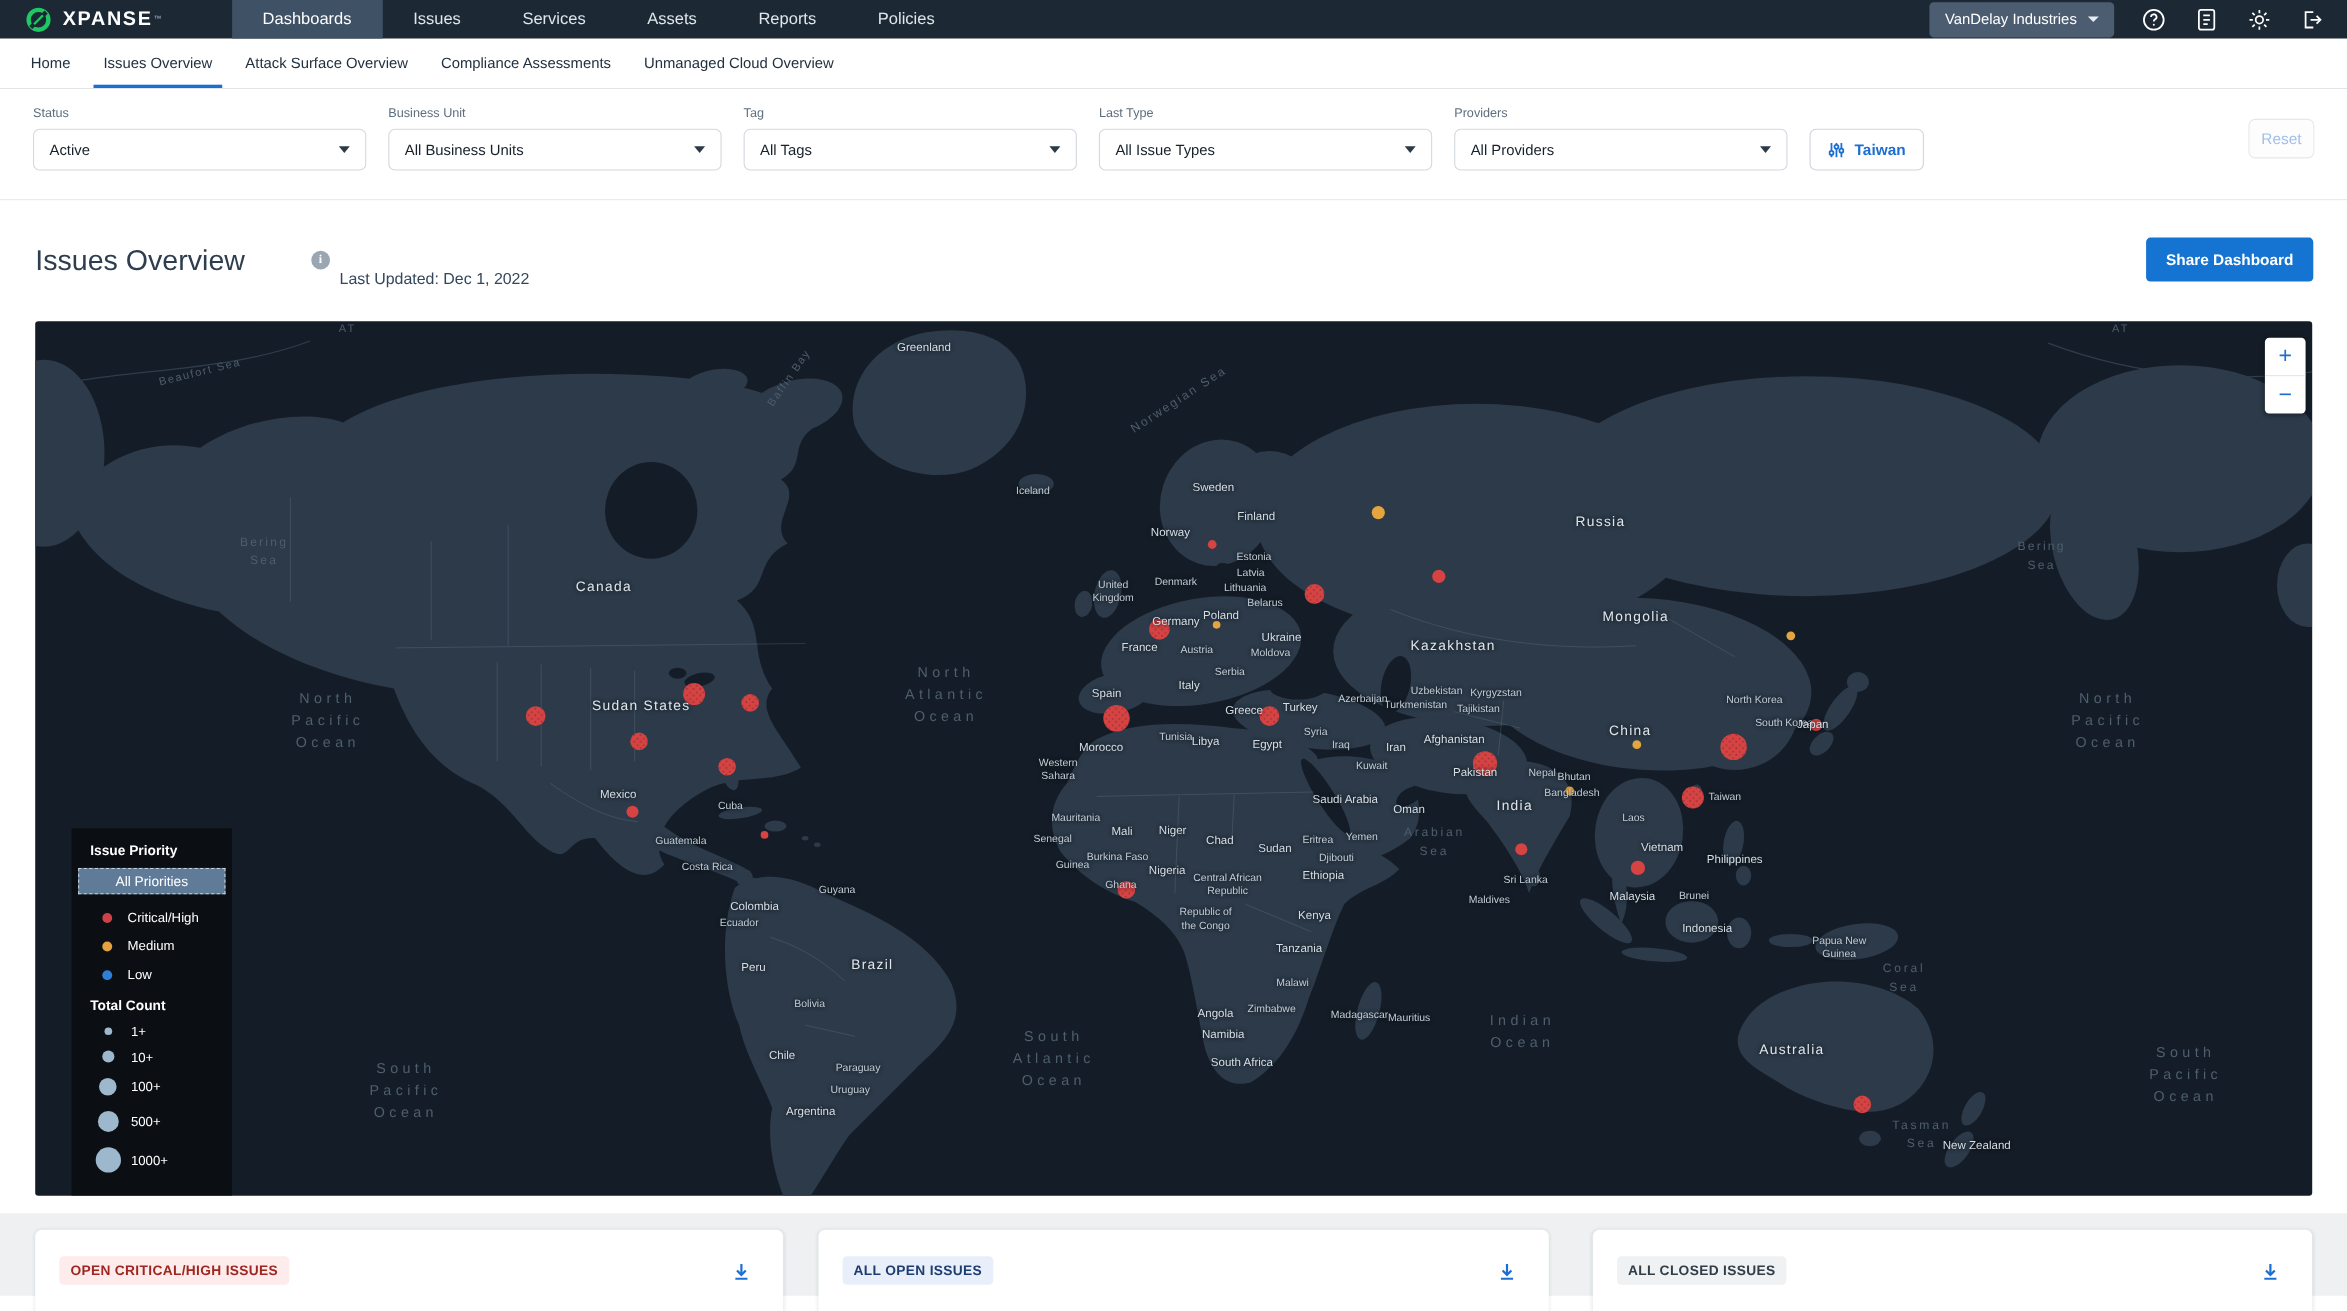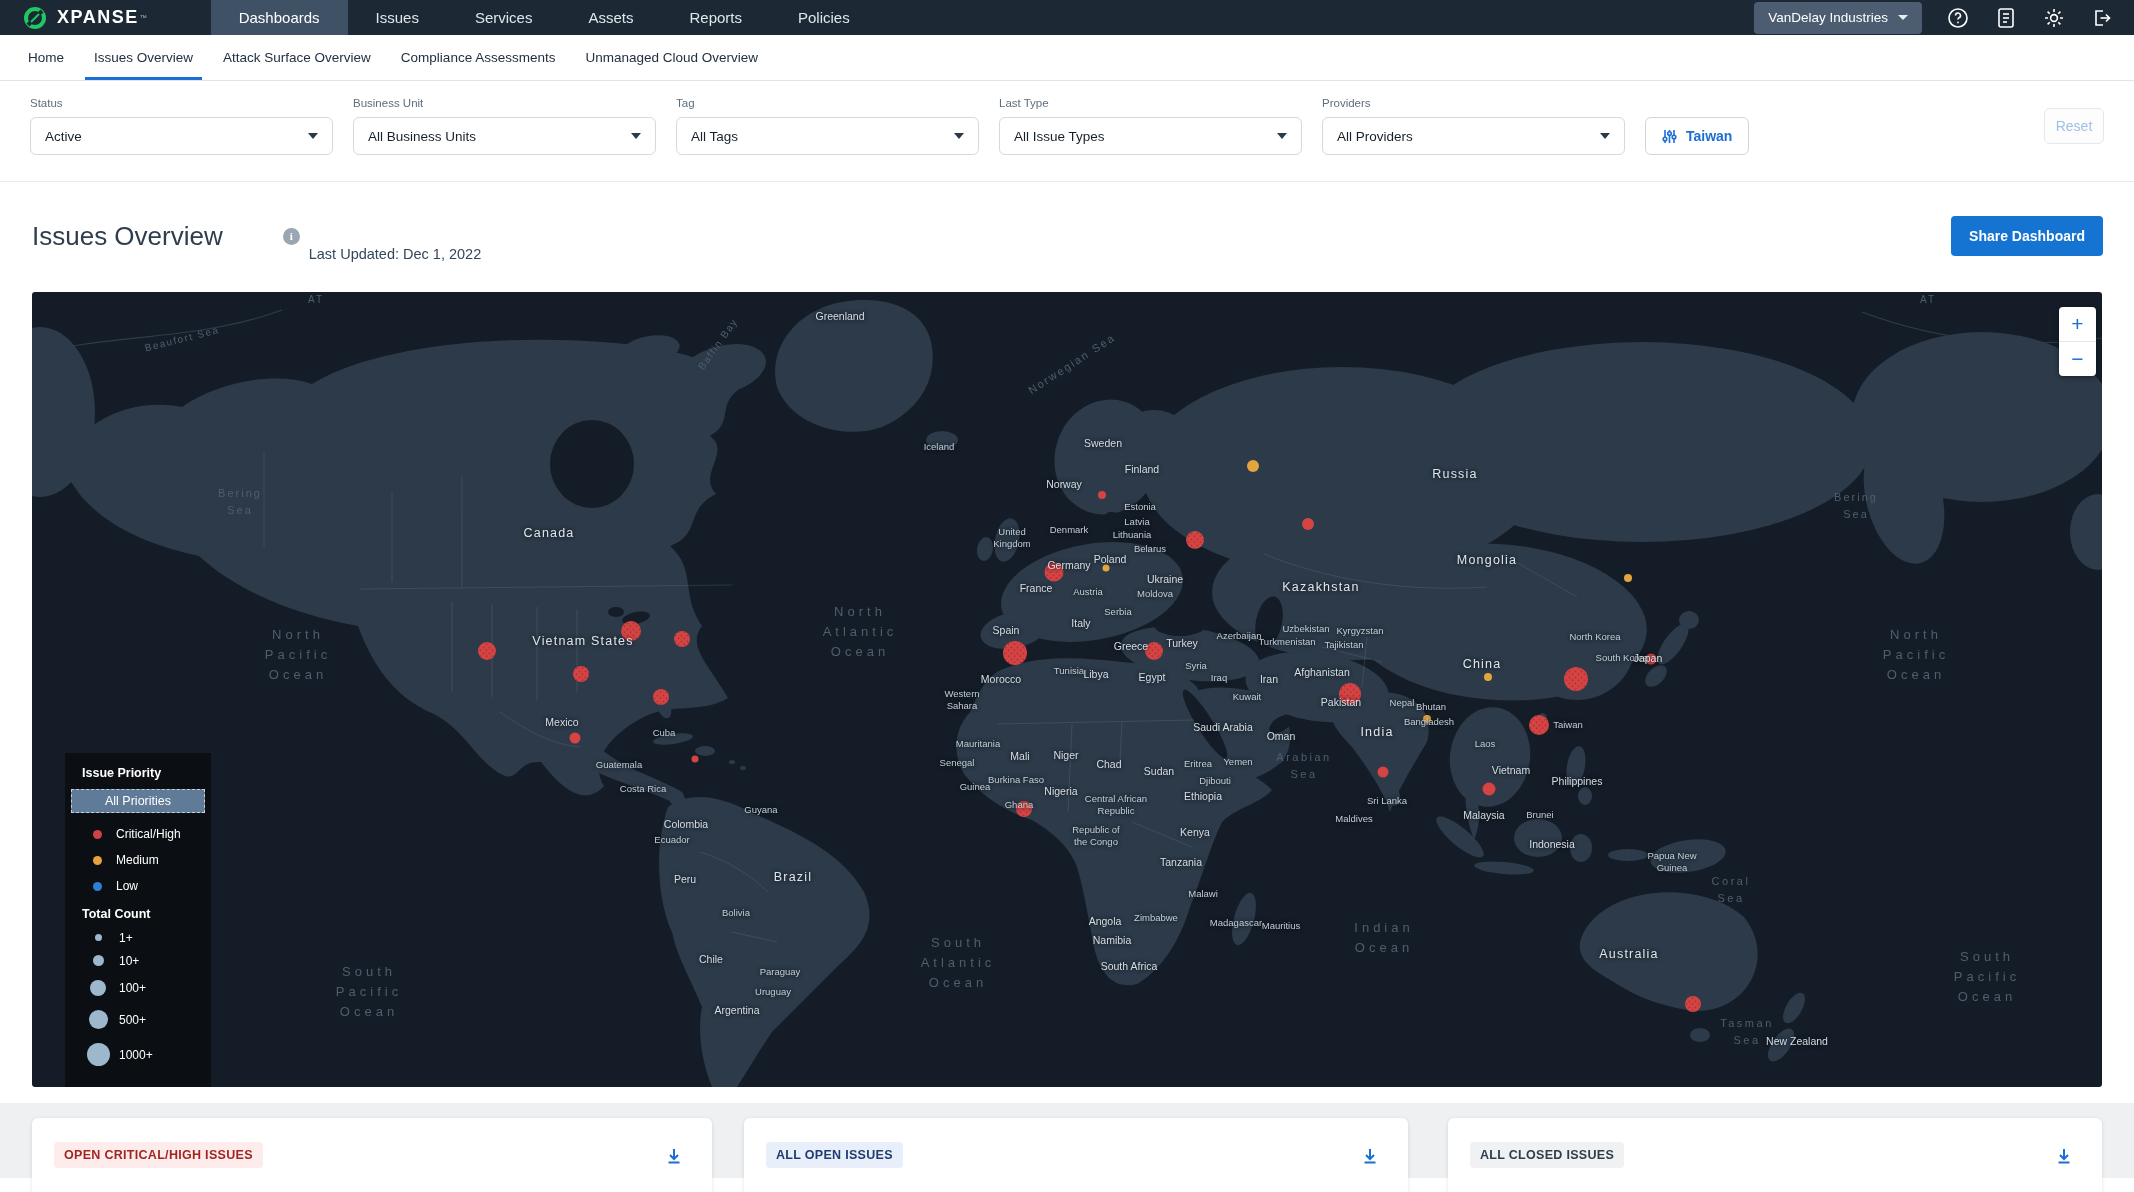--- a/index.html
+++ b/index.html
@@ -423,21 +423,21 @@
 Ocean</div>
           <div class="ocean-label" style="left: 1272px; top: 474px; font-size: 11px; letter-spacing: 2.5px; transform: translate(-50%, -50%) rotate(0deg);">Arabian
 Sea</div>
           <div class="ocean-label" style="left: 1699px; top: 598px; font-size: 11px; letter-spacing: 2.5px; transform: translate(-50%, -50%) rotate(0deg);">Coral
 Sea</div>
           <div class="ocean-label" style="left: 1715px; top: 740px; font-size: 11px; letter-spacing: 2.5px; transform: translate(-50%, -50%) rotate(0deg);">Tasman
 Sea</div>
           <div class="country-label ct2" style="left: 808px; top: 25px;">Greenland</div>
           <div class="country-label ct1" style="left: 907px; top: 155px;">Iceland</div>
           <div class="country-label ct3" style="left: 517px; top: 242px;">Canada</div>
-          <div class="country-label ct3" style="left: 551px; top: 350px;">Vietnam States</div>
+          <div class="country-label ct3" style="left: 551px; top: 350px;">Sudan States</div>
           <div class="country-label ct2" style="left: 530px; top: 431px;">Mexico</div>
           <div class="country-label ct1" style="left: 632px; top: 441px;">Cuba</div>
           <div class="country-label ct1" style="left: 587px; top: 473px;">Guatemala</div>
           <div class="country-label ct1" style="left: 611px; top: 497px;">Costa Rica</div>
           <div class="country-label ct2" style="left: 654px; top: 533px;">Colombia</div>
           <div class="country-label ct1" style="left: 640px; top: 548px;">Ecuador</div>
           <div class="country-label ct1" style="left: 729px; top: 518px;">Guyana</div>
           <div class="country-label ct2" style="left: 653px; top: 588px;">Peru</div>
           <div class="country-label ct3" style="left: 761px; top: 586px;">Brazil</div>
           <div class="country-label ct1" style="left: 704px; top: 621px;">Bolivia</div>
@@ -484,21 +484,21 @@
           <div class="country-label ct2" style="left: 1127px; top: 480px;">Sudan</div>
           <div class="country-label ct1" style="left: 1166px; top: 472px;">Eritrea</div>
           <div class="country-label ct1" style="left: 1183px; top: 489px;">Djibouti</div>
           <div class="country-label ct2" style="left: 1171px; top: 505px;">Ethiopia</div>
           <div class="country-label ct1" style="left: 1084px; top: 513px;">Central African
 Republic</div>
           <div class="country-label ct1" style="left: 1064px; top: 544px;">Republic of
 the Congo</div>
           <div class="country-label ct2" style="left: 1163px; top: 541px;">Kenya</div>
           <div class="country-label ct2" style="left: 1149px; top: 571px;">Tanzania</div>
-          <div class="country-label ct1" style="left: 1143px; top: 602px; margin-left: 28px;">Malawi</div>
+          <div class="country-label ct1" style="left: 1143px; top: 602px;">Malawi</div>
           <div class="country-label ct2" style="left: 1073px; top: 630px;">Angola</div>
           <div class="country-label ct1" style="left: 1124px; top: 626px;">Zimbabwe</div>
           <div class="country-label ct2" style="left: 1080px; top: 649px;">Namibia</div>
           <div class="country-label ct2" style="left: 1097px; top: 675px;">South Africa</div>
           <div class="country-label ct1" style="left: 1204px; top: 631px;">Madagascar</div>
           <div class="country-label ct1" style="left: 1249px; top: 634px;">Mauritius</div>
           <div class="country-label ct2" style="left: 1191px; top: 436px;">Saudi Arabia</div>
           <div class="country-label ct1" style="left: 1215px; top: 405px;">Kuwait</div>
           <div class="country-label ct1" style="left: 1206px; top: 470px;">Yemen</div>
           <div class="country-label ct2" style="left: 1249px; top: 445px;">Oman</div>

